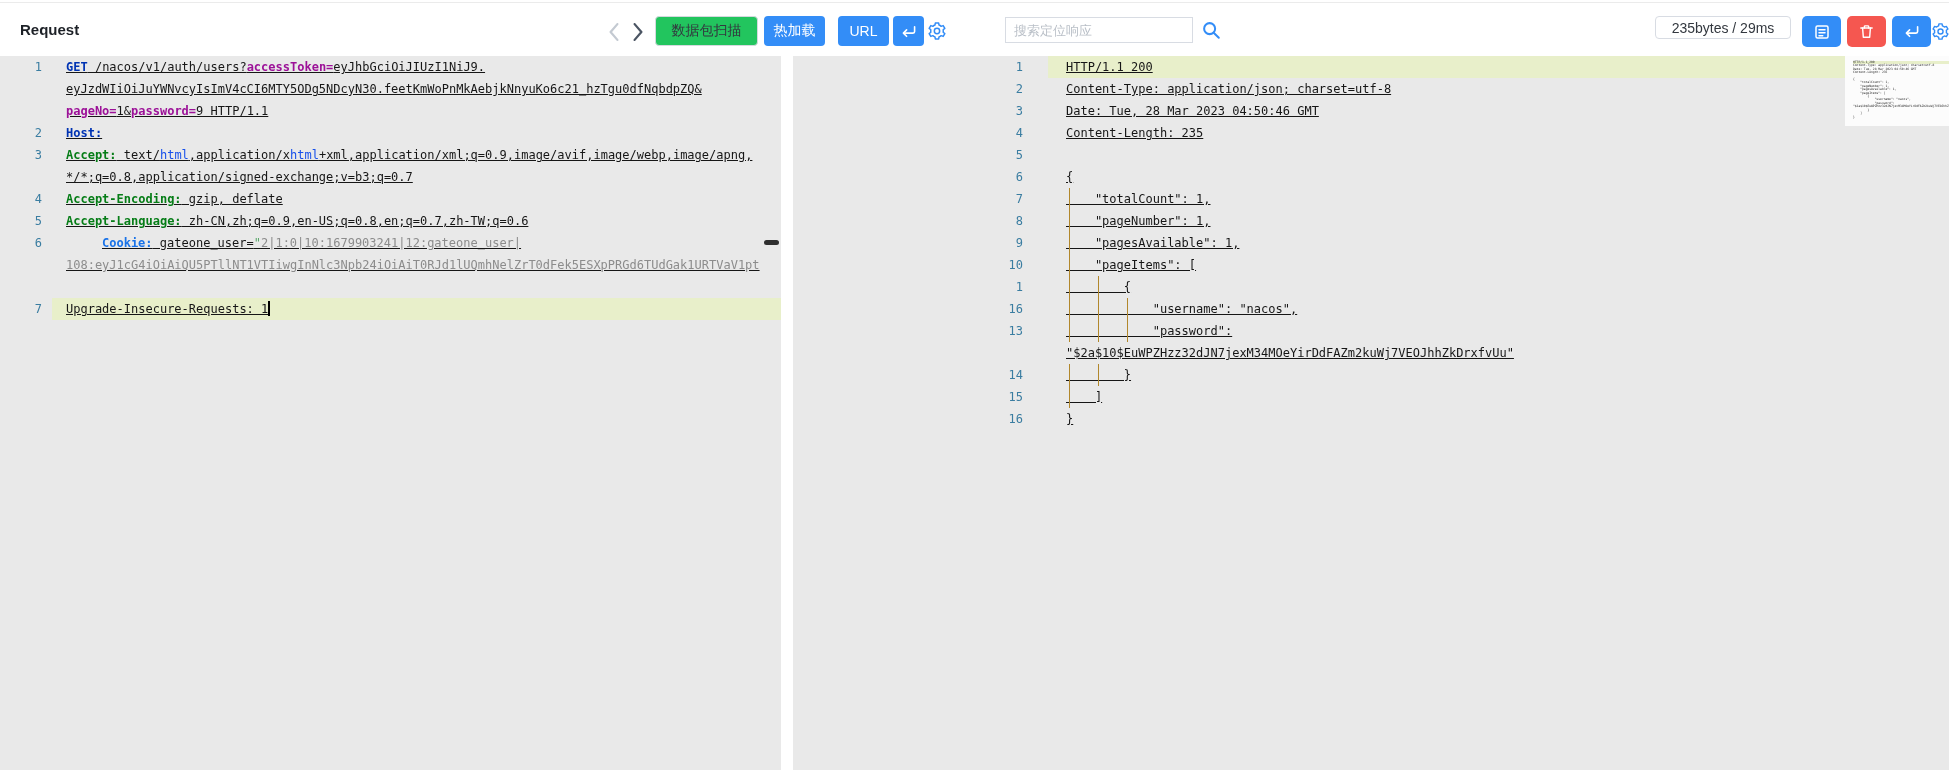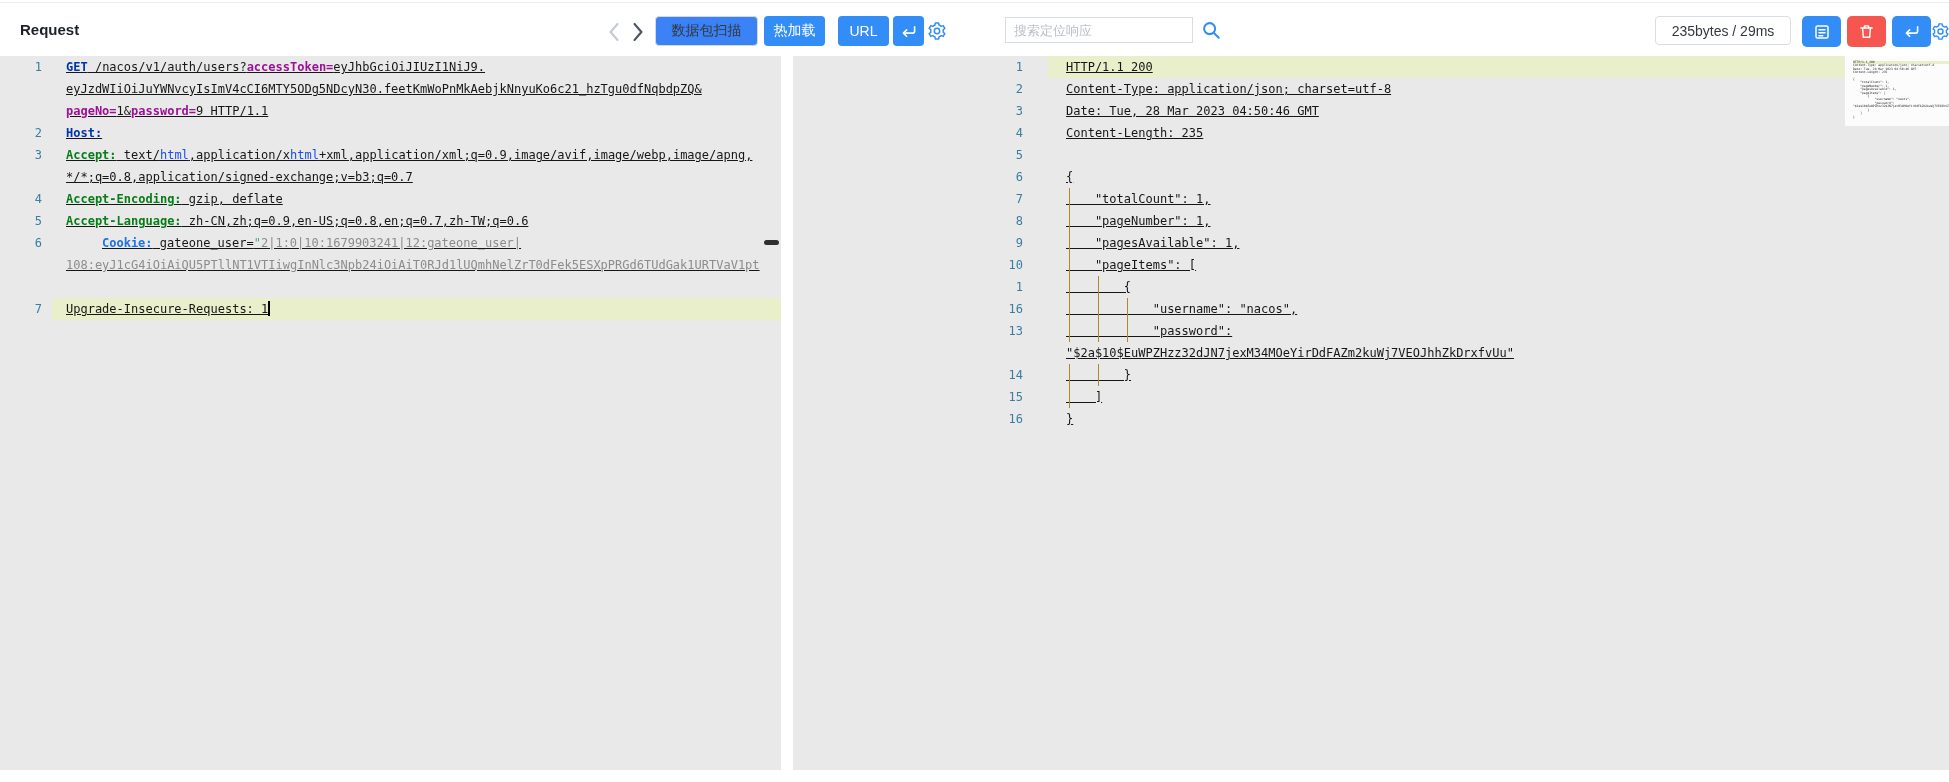--- a/index.html
+++ b/index.html
@@ -5,32 +5,32 @@
   * { margin:0; padding:0; box-sizing:border-box; }
   html,body { width:1949px; height:782px; background:#fff; font-family:"Liberation Sans", sans-serif; overflow:hidden; }
   #stage { position:relative; width:1949px; height:782px; background:#fff; }
   #top-hairline { position:absolute; top:2px; left:0; width:100%; height:1px; background:#ebebeb; }
 
   
   .hdr-title { position:absolute; left:20px; top:21px; font-size:15px; font-weight:600; color:#1d2127; }
   .chev { position:absolute; top:23px; cursor:pointer; }
   .btn { position:absolute; top:16px; height:30px; border-radius:4px; font-size:14px;
          display:flex; align-items:center; justify-content:center; cursor:pointer; }
-  .btn-plain { background:#3b82f6; border:1px solid #d5d9de; color:#33383f; }
+  .btn-plain { background:#22c55e; border:1px solid #d5d9de; color:#33383f; }
   .btn-blue  { background:var(--accent_blue); border:none; color:#fff; }
   .btn-red   { background:var(--danger_red); border:none; color:#fff; }
   .icon-btn { position:absolute; top:16px; height:31px; width:39px; border-radius:5px;
               display:flex; align-items:center; justify-content:center; cursor:pointer; }
   .gear-wrap { position:absolute; cursor:pointer; line-height:0; }
   .search-box { position:absolute; left:1005px; top:17px; width:188px; height:26px;
                 border:1px solid #d8dce3; border-radius:0; background:#fff;
                 font-size:13px; padding:0 8px; color:#0f172a; outline:none; }
   .search-box::placeholder { color:#b9bfc7; }
   .mag-wrap { position:absolute; left:1200px; top:19px; line-height:0; cursor:pointer; }
-  .stats-box { position:absolute; left:1655px; top:16px; width:136px; height:29px;
+  .stats-box { position:absolute; left:1655px; top:16px; width:136px; height:23px;
                border:1px solid #d8dce3; border-radius:4px; background:#fff;
                display:flex; align-items:center; justify-content:center;
                font-size:14px; color:#33383f; }
 
   
   .panel { position:absolute; top:56px; height:714px; background:var(--editor_bg); overflow:hidden; }
   #panel-left  { left:0;     width:781px; }
   #panel-right { left:793px; width:1156px; }
 
   .row { position:relative; display:flex; height:22px; line-height:22px;

